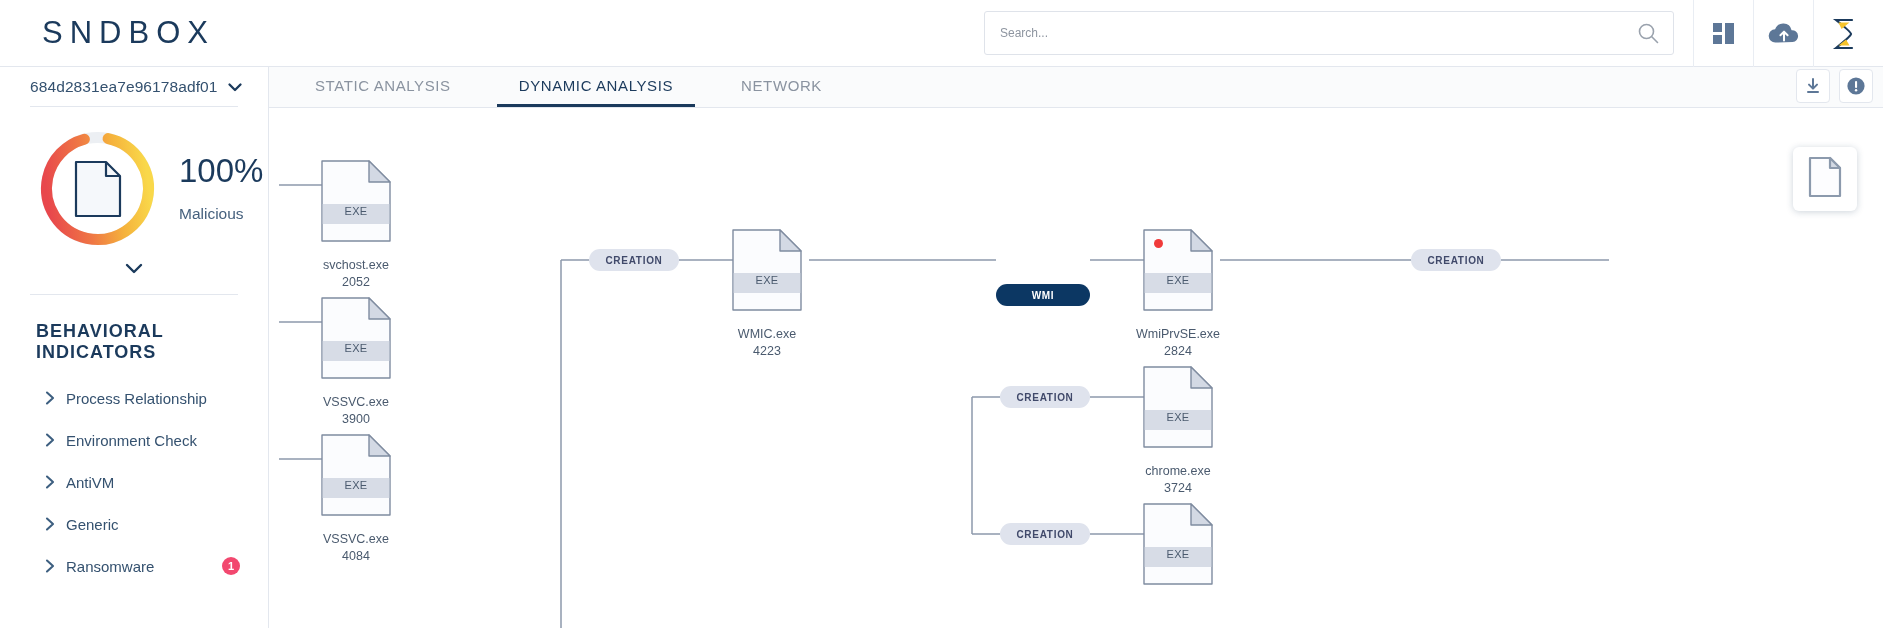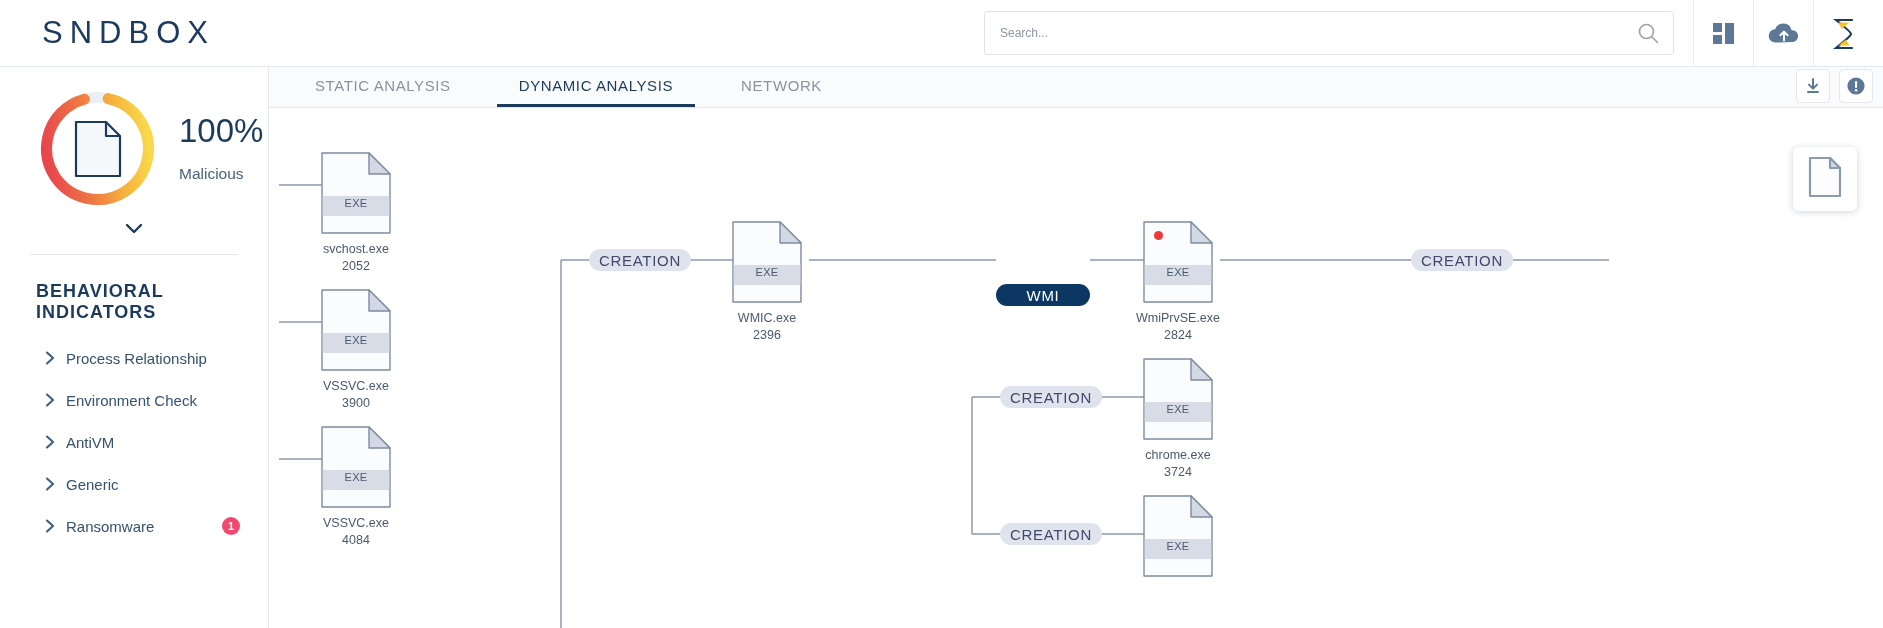--- a/index.html
+++ b/index.html
@@ -148,21 +148,21 @@
     background: #fff;
     display: flex; align-items: center; justify-content: center;
     cursor: pointer;
   }
 
   .canvas { position: relative; width: 1614px; height: 520px; overflow: hidden; }
   .canvas svg.edges { position: absolute; left: 0; top: 0; }
 
   
   .node { position: absolute; width: 100px; }
-  .node .doc-shape { position: relative; width: 70px; height: 82px; margin: 8px auto; }
+  .node .doc-shape { position: relative; width: 70px; height: 82px; margin: 16px auto; }
   .node .doc-shape svg { display: block; }
   .node .ndot {
     position: absolute; left: 11px; top: 10px;
     width: 9px; height: 9px; border-radius: 50%; background: #f03a3a;
   }
   .node .extlabel {
     position: absolute; left: 0; top: 45px; width: 100%;
     text-align: center; font-size: 11px; color: #4a5a6e; letter-spacing: .4px;
   }
   .node .nname {
@@ -170,21 +170,21 @@
     margin-top: 6px; white-space: nowrap;
   }
   .node .npid {
     text-align: center; font-size: 12.5px; color: #4a5a6e; margin-top: 3px;
   }
 
   .badge {
     position: absolute;
     height: 22px; padding: 0 10px; min-width: 90px;
     display: flex; align-items: center; justify-content: center;
-    font-size: 15px; font-weight: 400; letter-spacing: .7px;
+    font-size: 10px; font-weight: 700; letter-spacing: .7px;
     background: #dfe3ed; color: #40496a; border-radius: 11px;
   }
   .badge.wmi { background: #0c3763; color: #ffffff; min-width: 94px; margin-top: 35px; }
 
   .legend-card {
     position: absolute; right: 26px; top: 39px;
     width: 64px; height: 64px;
     background: #fff; border-radius: 6px;
     box-shadow: 0 1px 7px rgba(27,58,92,.22);
     display: flex; align-items: center; justify-content: center;
@@ -226,20 +226,28 @@
         <path d="M23 3 C23 3 7 3 7 3 C7 3 22 15 22 17 C22 19 7 31 7 31 C7 31 23 31 23 31" fill="none" stroke="#1b3a5c" stroke-width="2.2" stroke-linecap="round"></path>
         <path d="M9.5 5.5 L20.5 5.5 L12.5 12 Z" fill="#f5c32c"></path>
         <path d="M9.5 28.5 L20.5 28.5 L17 22.5 Z" fill="#f5c32c"></path>
       </svg>
     </div>
   </div>
 </div>
 
 <div class="sidebar">
 
+  <div class="hash-row">
+    <span class="hash-text">684d2831ea7e96178adf01</span>
+    <span class="hash-caret">
+      <svg width="16" height="12" viewBox="0 0 16 12">
+        <path d="M2.5 3.5 L8 9 L13.5 3.5" fill="none" stroke="#1b3a5c" stroke-width="2.3" stroke-linecap="round" stroke-linejoin="round"></path>
+      </svg>
+    </span>
+  </div>
 
   <div class="verdict">
     <div class="gauge">
       <svg width="123" height="123" viewBox="0 0 123 123">
         <defs>
           <linearGradient id="gg" x1="0.5" y1="0" x2="0.5" y2="1" gradientTransform="rotate(-20 .5 .5)">
             <stop offset="0%" stop-color="#e8474c"></stop>
             <stop offset="38%" stop-color="#ef7744"></stop>
             <stop offset="70%" stop-color="#f5b23c"></stop>
             <stop offset="100%" stop-color="#f9d84a"></stop>
@@ -424,21 +432,21 @@
     <div class="node" style="left:448px; top:105px;">
       <div class="doc-shape">
         <svg width="70" height="82" viewBox="0 0 70 82">
           <path d="M1 1 H48 L69 22 V81 H1 Z" fill="#fbfcfe" stroke="#7f8ca0" stroke-width="1.4" stroke-linejoin="round"></path>
           <path d="M48 1 L48 22 L69 22 Z" fill="#d3d9e4" stroke="#7f8ca0" stroke-width="1.4" stroke-linejoin="round"></path>
           <rect x="1.7" y="44" width="66.6" height="20" fill="#d7dce6"></rect>
         </svg>
         <div class="extlabel">EXE</div>
       </div>
       <div class="nname">WMIC.exe</div>
-      <div class="npid">2396</div>
+      <div class="npid">4223</div>
     </div>
 
     <div class="node" style="left:859px; top:105px;">
       <div class="doc-shape">
         <svg width="70" height="82" viewBox="0 0 70 82">
           <path d="M1 1 H48 L69 22 V81 H1 Z" fill="#fbfcfe" stroke="#7f8ca0" stroke-width="1.4" stroke-linejoin="round"></path>
           <path d="M48 1 L48 22 L69 22 Z" fill="#d3d9e4" stroke="#7f8ca0" stroke-width="1.4" stroke-linejoin="round"></path>
           <rect x="1.7" y="44" width="66.6" height="20" fill="#d7dce6"></rect>
         </svg>
         <span class="ndot"></span>

